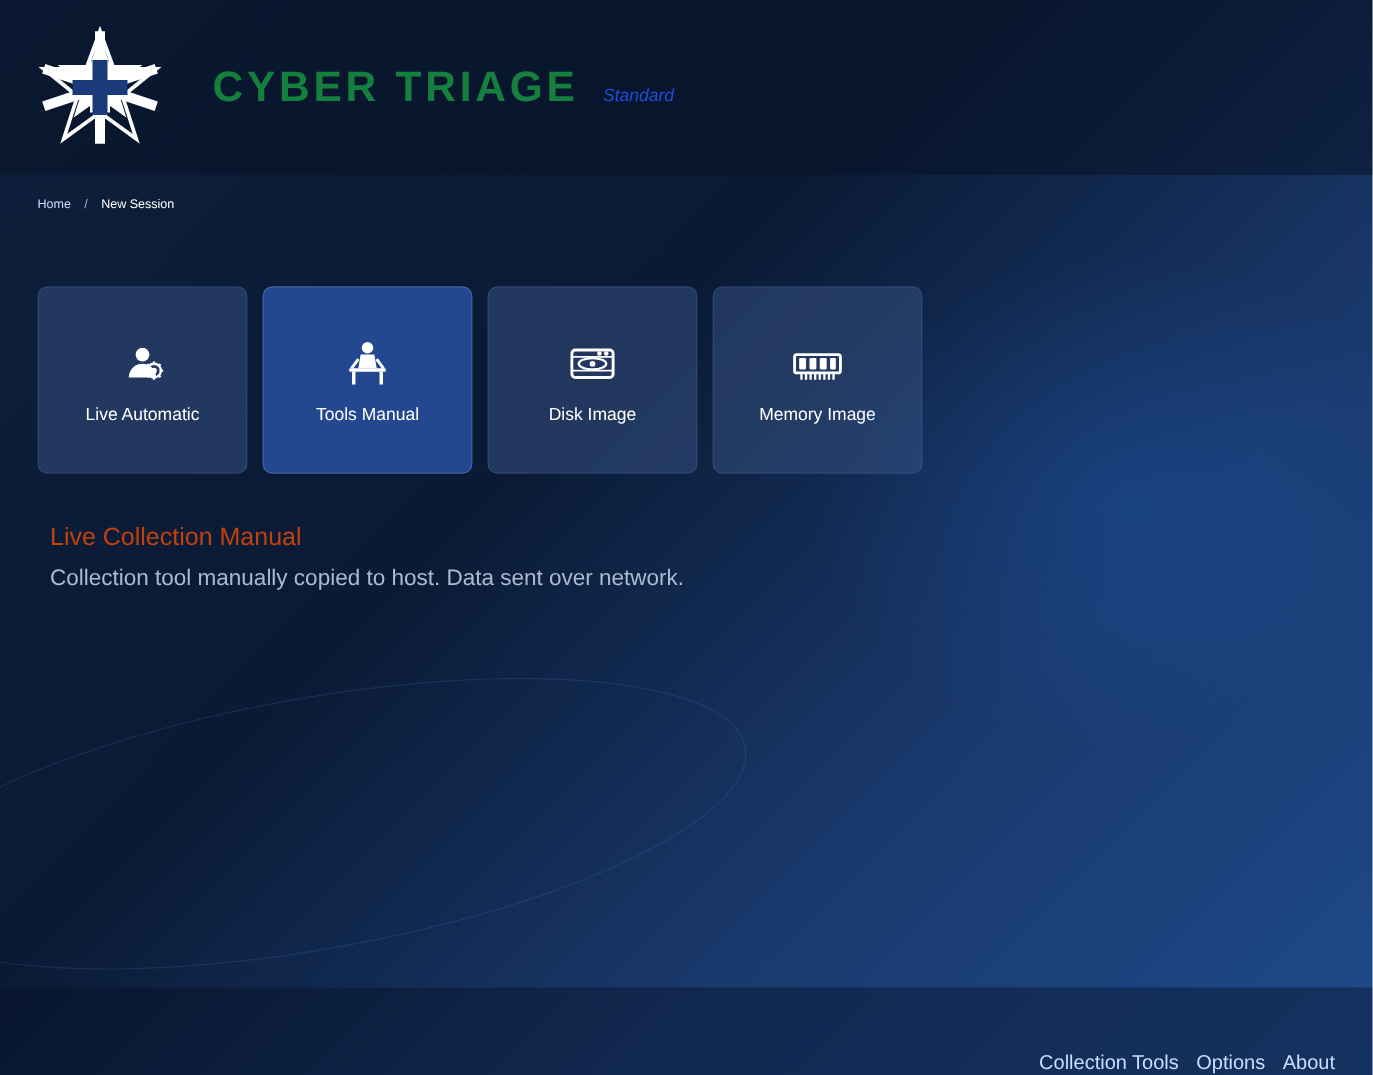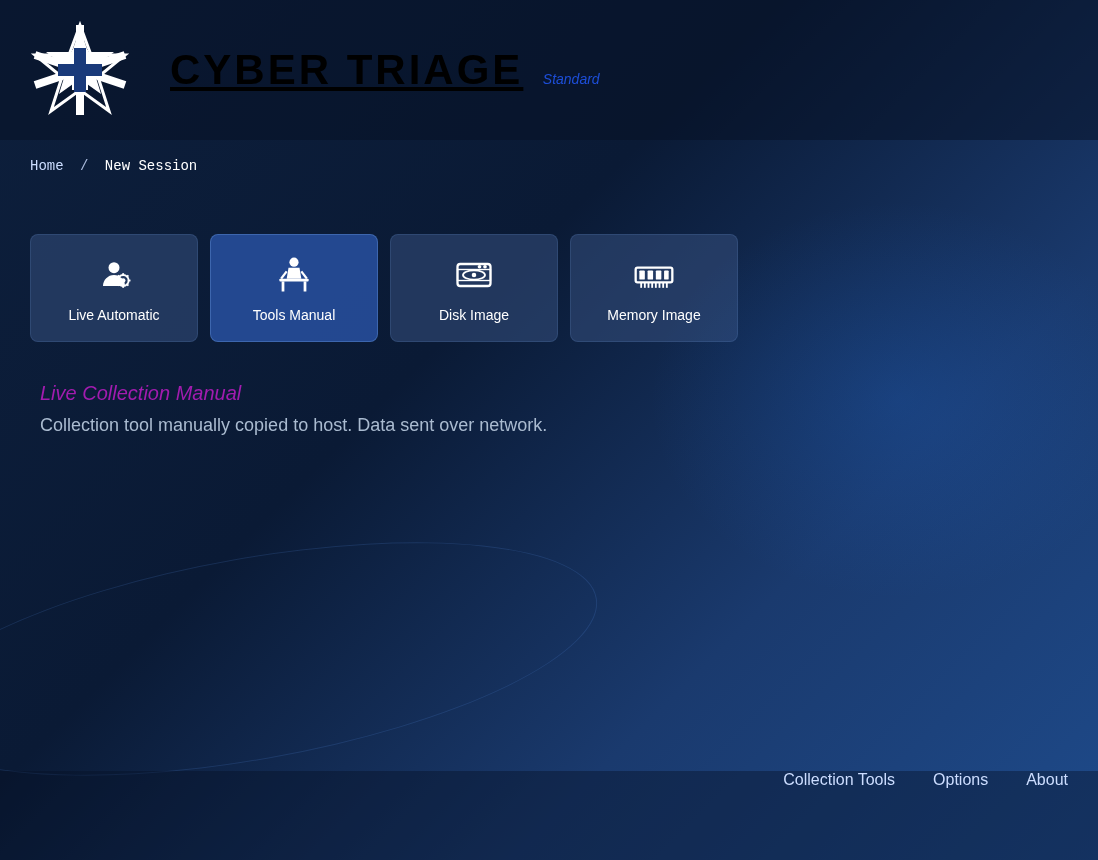--- a/index.html
+++ b/index.html
@@ -56,42 +56,40 @@
     .logo-icon {
       width: 100px;
       height: 100px;
     }
 
     .logo-text-block {
       margin-left: 20px;
     }
 
     .app-title {
-      font-size: 42px;
+      font-size: 34px;
       font-weight: 900;
       letter-spacing: 3px;
-      color: #000000;
+      color: #15803d;
       text-transform: uppercase;
-      text-decoration: underline;
     }
 
     .app-edition {
       font-size: 14px;
       font-style: italic;
       color: #1d4ed8;
       font-weight: 400;
       margin-left: 15px;
     }
 
     
     .breadcrumb {
       padding: 18px 36px 0 30px;
-      font-size: 14px;
+      font-size: 10px;
       color: #ccddff;
-      font-family: Liberation Mono, monospace;
     }
 
     .breadcrumb-home {
       color: #ccddff;
       cursor: pointer;
     }
 
     .breadcrumb-separator {
       margin: 0 8px;
       color: #aabbdd;
@@ -108,21 +106,21 @@
 
     
     .session-cards {
       display: flex;
       gap: 12px;
       margin-bottom: 40px;
     }
 
     .session-card {
       width: 168px;
-      height: 108px;
+      height: 150px;
       border-radius: 8px;
       background: rgba(50, 75, 120, 0.6);
       display: flex;
       flex-direction: column;
       align-items: center;
       justify-content: center;
       cursor: pointer;
       transition: background 0.2s;
       border: 1px solid rgba(100, 140, 200, 0.2);
     }
@@ -140,43 +138,42 @@
     }
 
     
     .description-section {
       padding: 0 0 0 10px;
     }
 
     .description-title {
       font-size: 20px;
       font-weight: 400;
-      color: #a21caf;
+      color: #c2410c;
       margin-bottom: 10px;
-      font-style: italic;
     }
 
     .description-text {
       font-size: 18px;
       color: #aabbd0;
     }
 
     
     .footer {
       position: absolute;
       bottom: 0;
       left: 0;
       right: 0;
-      height: 89px;
-      display: flex;
-      align-items: flex-start;
+      height: 70px;
+      display: flex;
+      align-items: flex-end;
       justify-content: flex-end;
       padding: 0 30px;
       background: rgba(5, 15, 35, 0.4);
-      gap: 38px;
+      gap: 14px;
     }
 
     .footer-link {
       font-size: 16px;
       color: #ccddff;
       cursor: pointer;
     }
 
     
     .icon-svg {

